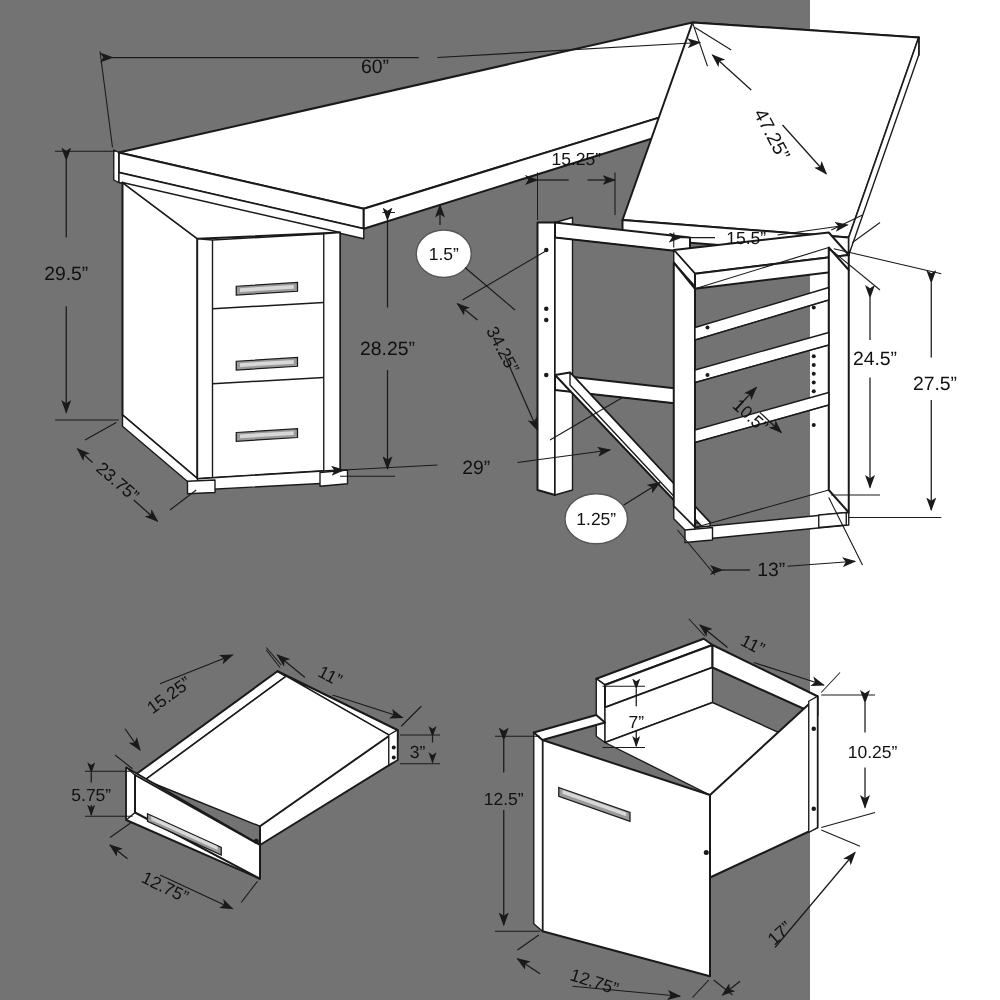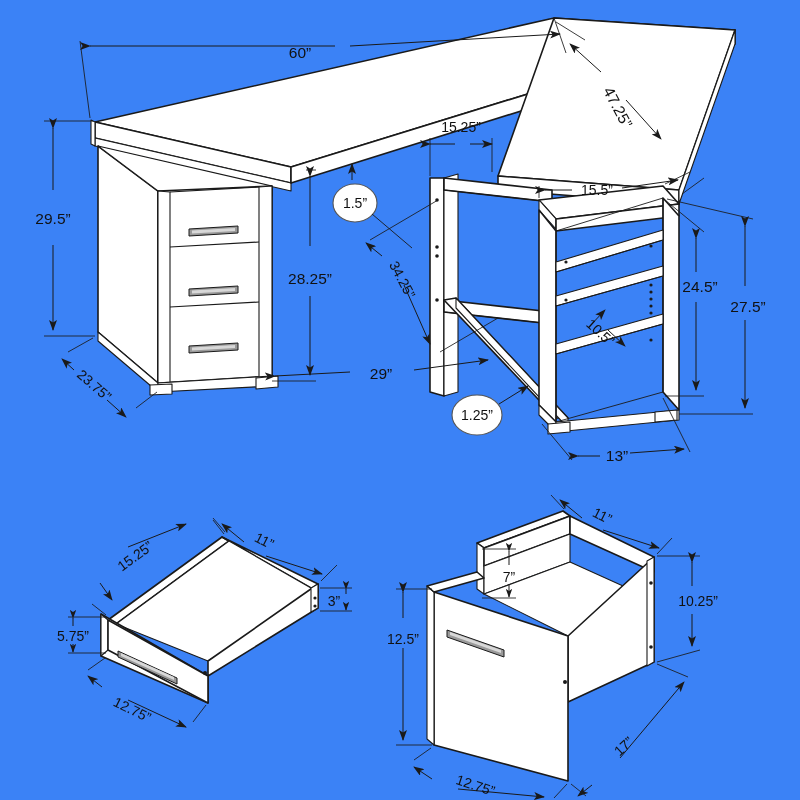--- a/index.html
+++ b/index.html
@@ -9,23 +9,23 @@
     background: #ffffff;
   }
   body {
     width: 800px;
     height: 800px;
     font-family: "Liberation Sans", sans-serif;
     overflow: hidden;
   }
   #sheet {
     position: relative;
-    width: 800px;
+    width: 648px;
     height: 800px;
-    background: #3b82f6;
+    background: #737373;
   }
   svg#drawing {
     position: absolute;
     left: 0;
     top: 0;
     width: 800px;
     height: 800px;
     display: block;
   }
   .obj      { fill: #ffffff; stroke: #1a1a1a; stroke-width: 1.6; stroke-linejoin: round; }

